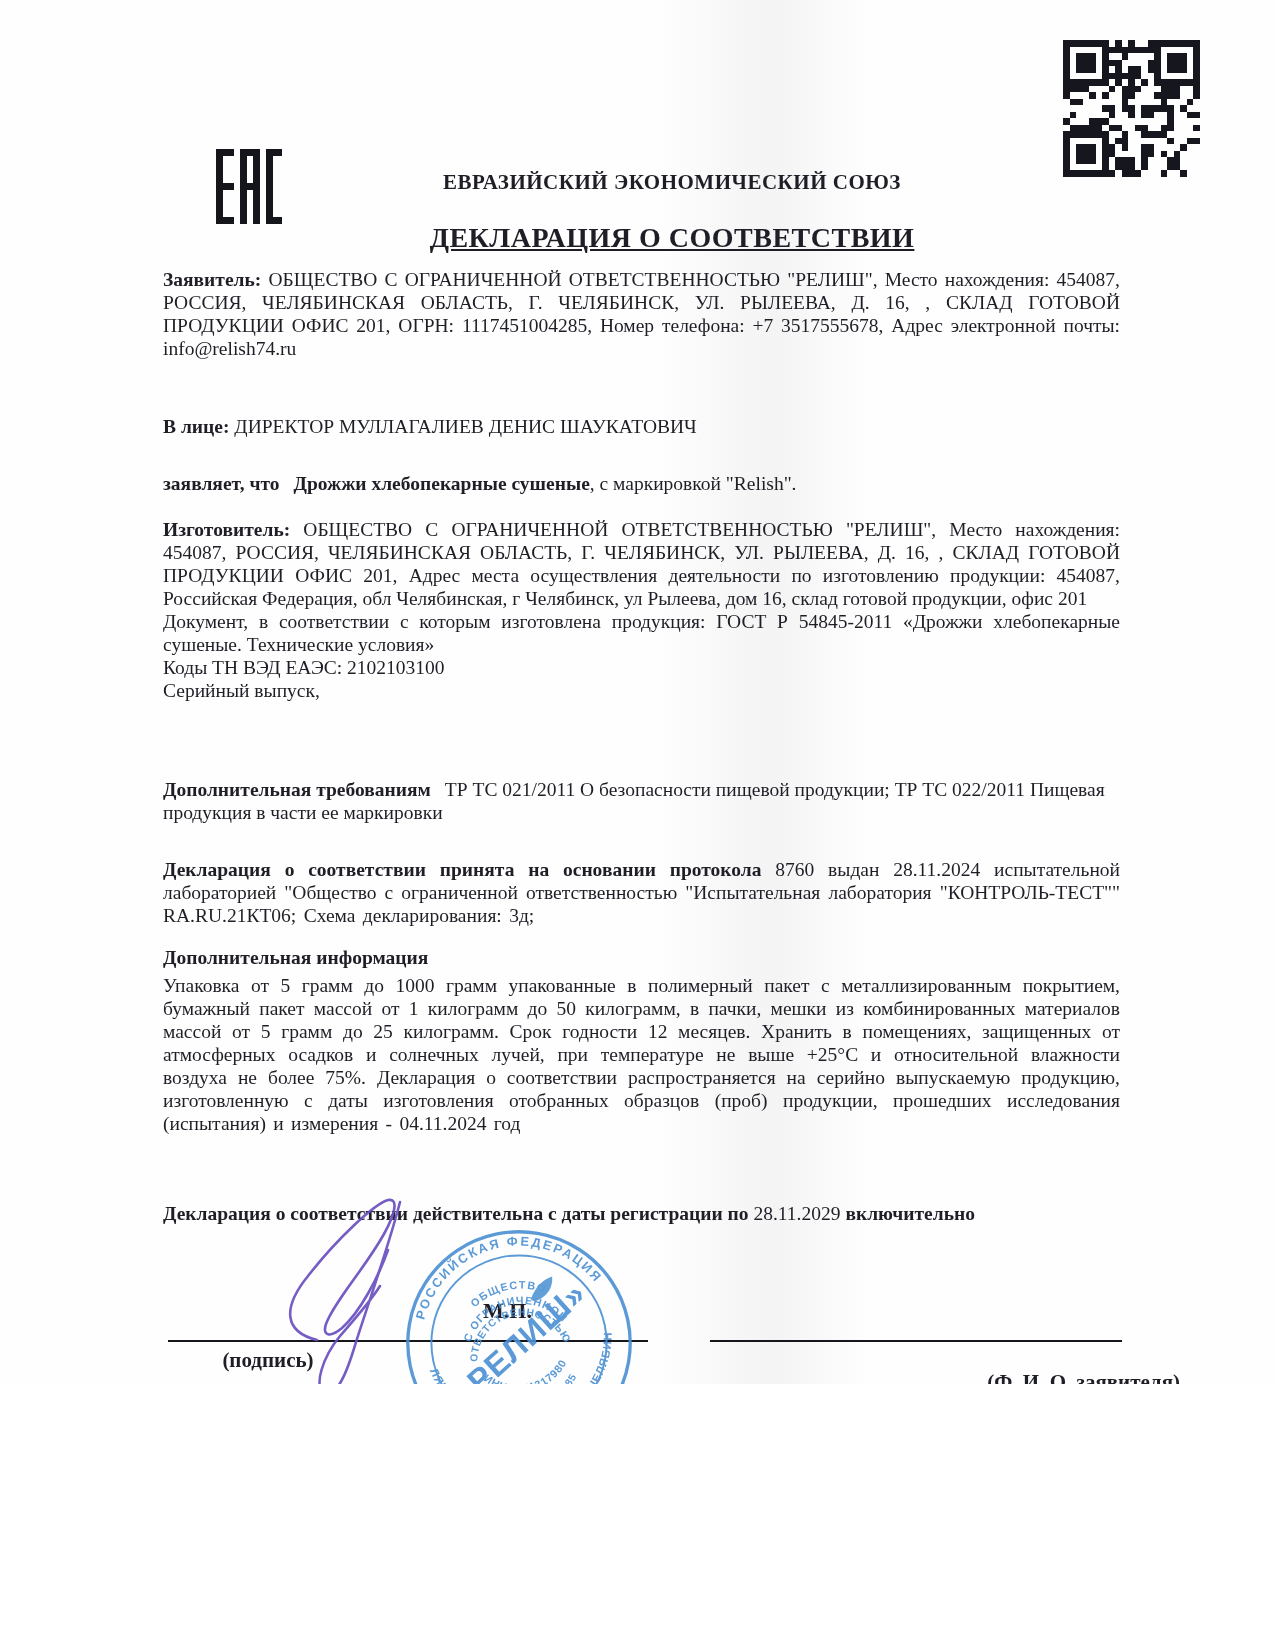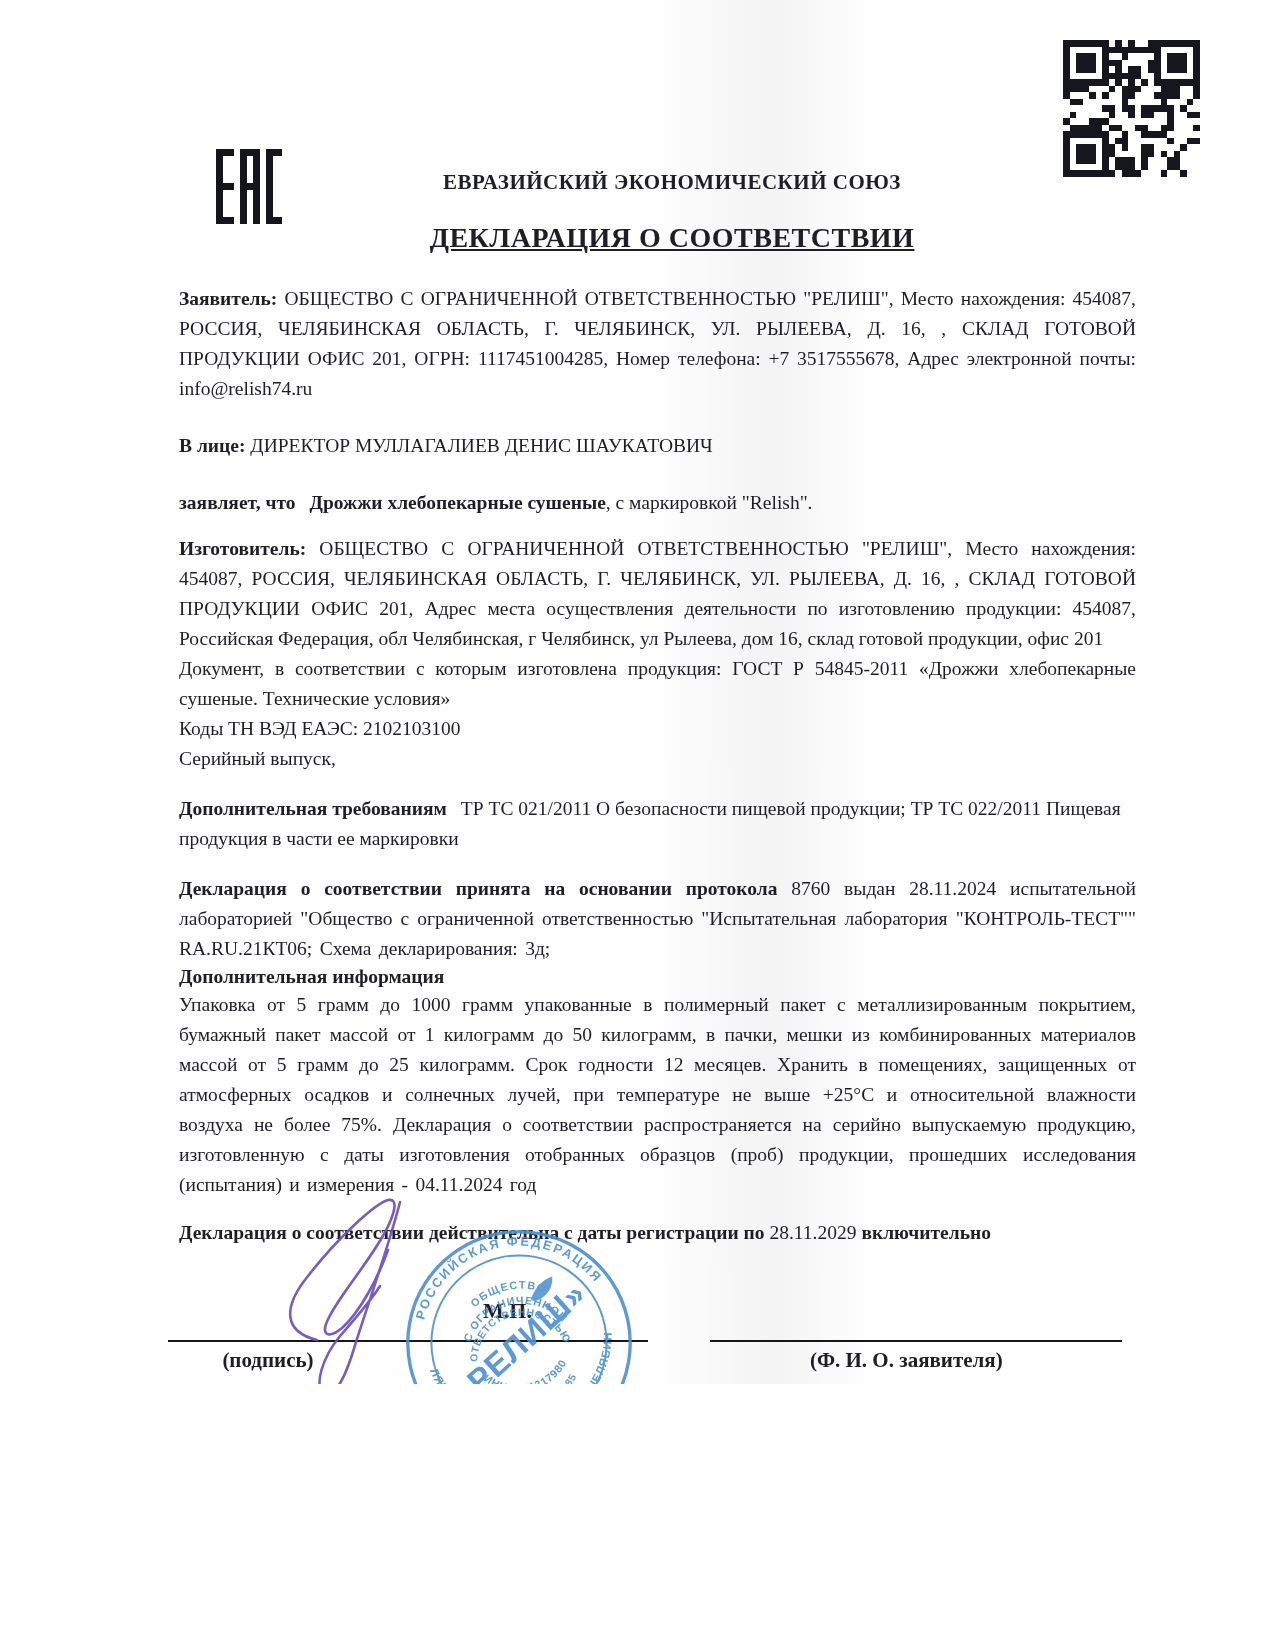--- a/index.html
+++ b/index.html
@@ -19,33 +19,33 @@
     pointer-events:none;}
   .scan-line{position:absolute;left:56px;top:1488px;width:3px;height:162px;background:rgba(90,90,100,0.45);}
   .eac{position:absolute;left:216px;top:149px;}
   .qr{position:absolute;left:1063px;top:40px;width:137px;height:137px;
     display:grid;grid-template-columns:repeat(21,1fr);grid-template-rows:repeat(21,1fr);}
   .qr div{background:transparent;}
   .qr div.d{background:#16161e;}
   .hdr{position:absolute;left:352px;top:170px;width:640px;text-align:center;}
   .t1{font-weight:bold;font-size:21px;letter-spacing:0.5px;}
   .t2{font-weight:bold;font-size:28px;margin-top:27px;letter-spacing:0.5px;text-decoration:underline;}
-  .para{position:absolute;left:163px;width:957px;margin:16px;font-size:19.5px;line-height:30px;}
+  .para{position:absolute;left:163px;width:957px;margin:0;font-size:19.5px;line-height:23px;}
   .just{text-align:justify;}
   .sp2{word-spacing:2.5px;}
   .gap{display:inline-block;width:14px;}
   b{font-weight:bold;}
   .mp{position:absolute;left:483px;top:1298px;font-weight:bold;font-size:22px;z-index:1;}
   .holder{position:absolute;left:573px;top:1303px;font-size:21.5px;letter-spacing:0.5px;z-index:1;}
   .sigline{position:absolute;top:1340px;height:0;border-top:2.5px solid #15151c;z-index:2;}
   .sigline.left{left:168px;width:480px;}
   .sigline.right{left:710px;width:412px;}
   .caption{position:absolute;top:1348px;font-weight:bold;font-size:21px;}
   .cap-sign{left:168px;width:200px;text-align:center;}
-  .cap-name{left:810px;width:370px;text-align:left;}
+  .cap-name{left:810px;width:370px;text-align:right;margin-top:22px;}
   .regrow{position:absolute;left:163px;width:1060px;font-size:20px;}
   .regrow b{font-size:20.5px;}
   .regval{position:absolute;left:625px;top:0;font-weight:normal;font-size:17px;margin-left:34px;}
   .stamp{position:absolute;left:396px;top:1220px;z-index:5;opacity:0.9;pointer-events:none;}
   .signature{position:absolute;left:262px;top:1190px;z-index:4;pointer-events:none;}
 </style>
 </head>
 <body>
 
 <div class="page">

